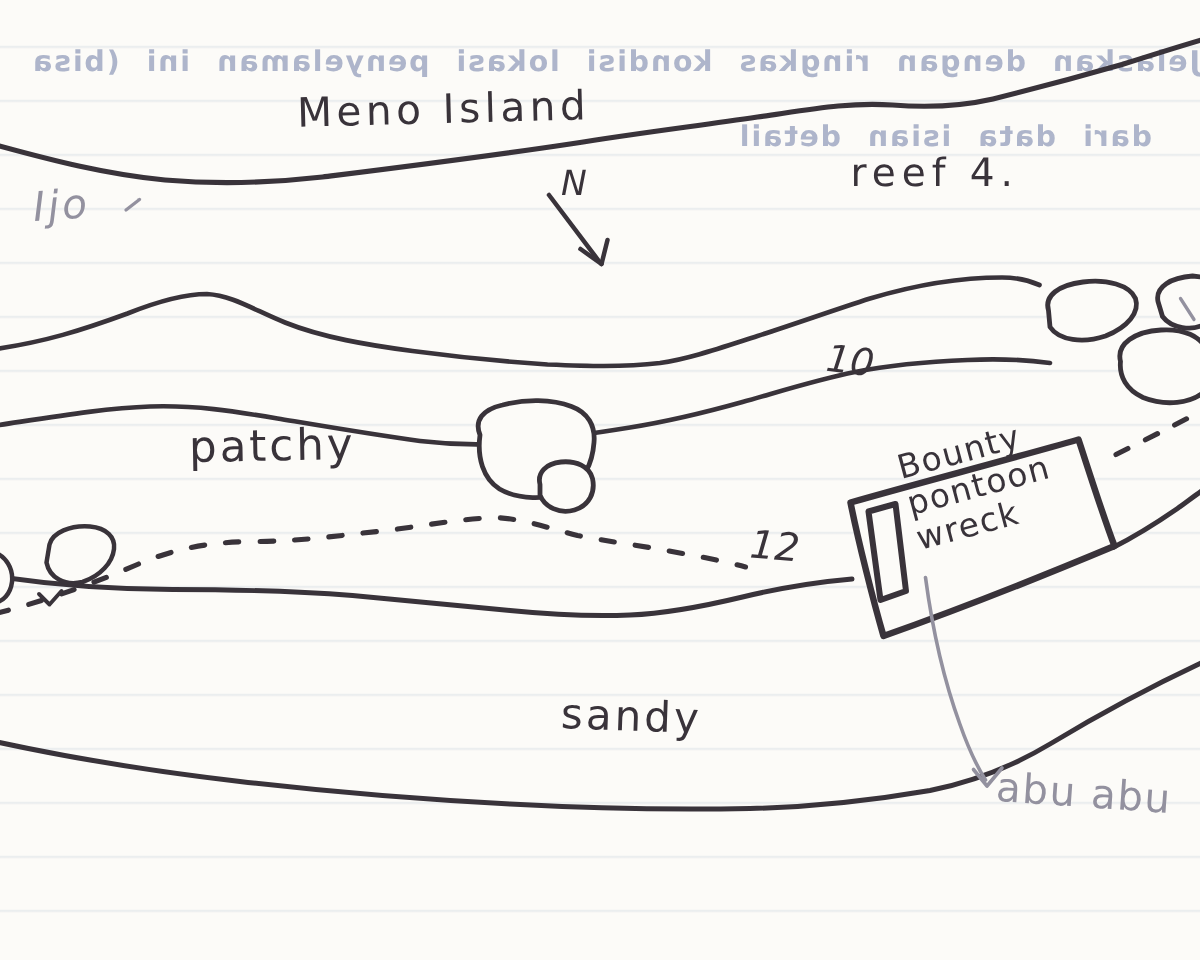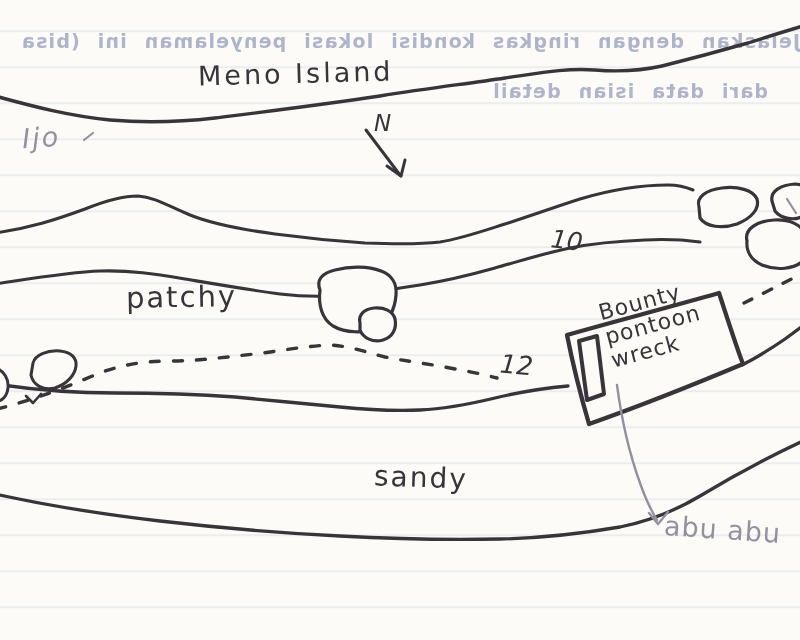--- a/index.html
+++ b/index.html
@@ -82,20 +82,21 @@
 
     <g stroke="#93919f" stroke-width="2.4">
       <path d="M 617,385 C 621,415 628,450 640,483 C 646,500 652,512 657,520"></path>
       <path d="M 649,513 L 658,524 L 668,512"></path>
     </g>
 
     <path stroke="#93919f" stroke-width="2.2" d="M 84,140 L 93,133"></path>
   </svg>
 
   <div class="ink lbl-meno">Meno Island</div>
+  <div class="ink lbl-reef">reef 4.</div>
   <div class="ink lbl-n">N</div>
   <div class="pencil lbl-ijo">Ijo</div>
   <div class="ink lbl-10">10</div>
   <div class="ink lbl-patchy">patchy</div>
   <div class="ink lbl-12">12</div>
   <div class="wreck-text">
     <div>Bounty</div>
     <div>pontoon</div>
     <div>wreck</div>
   </div>

